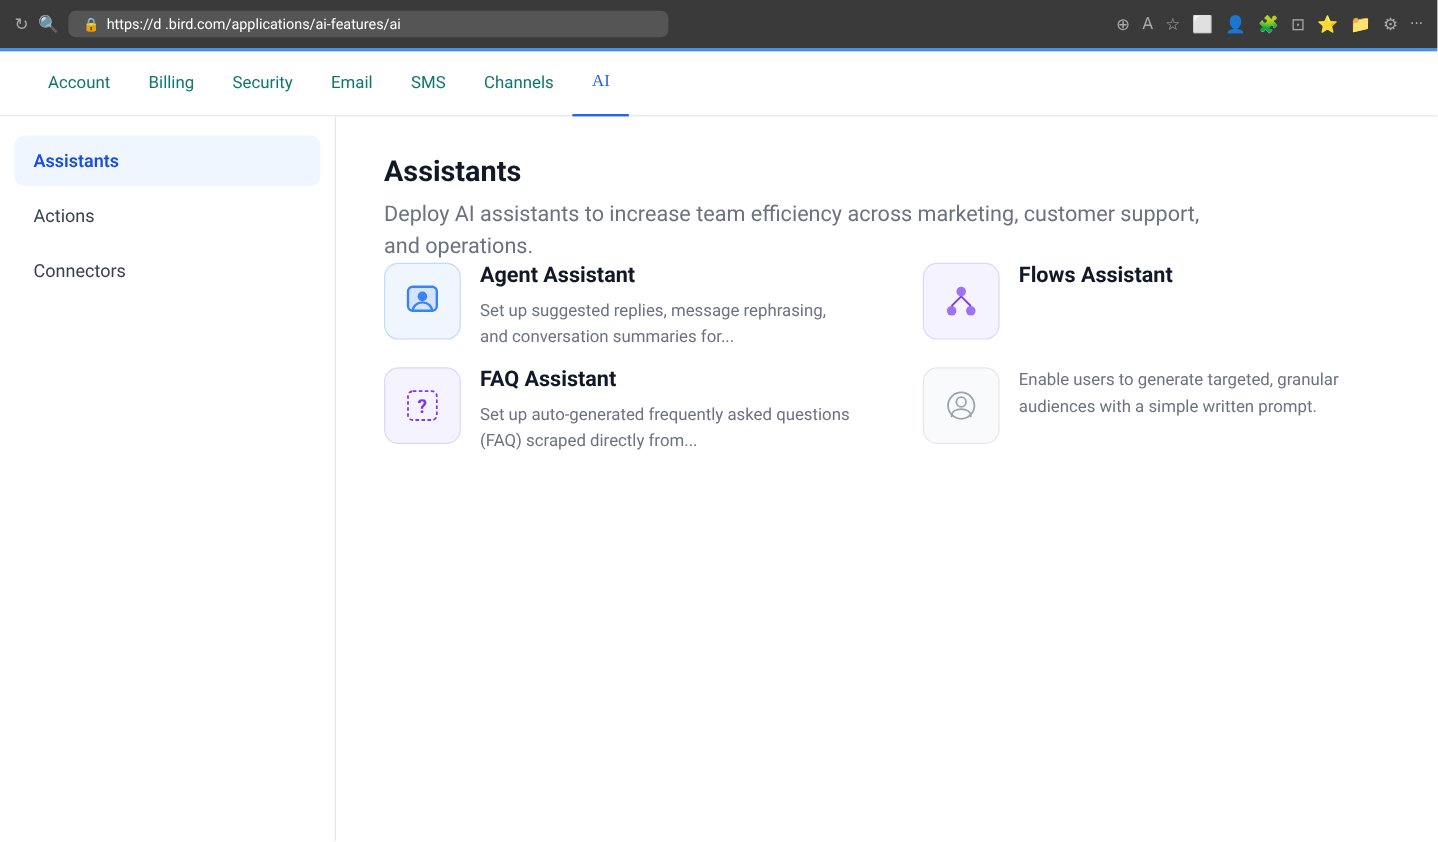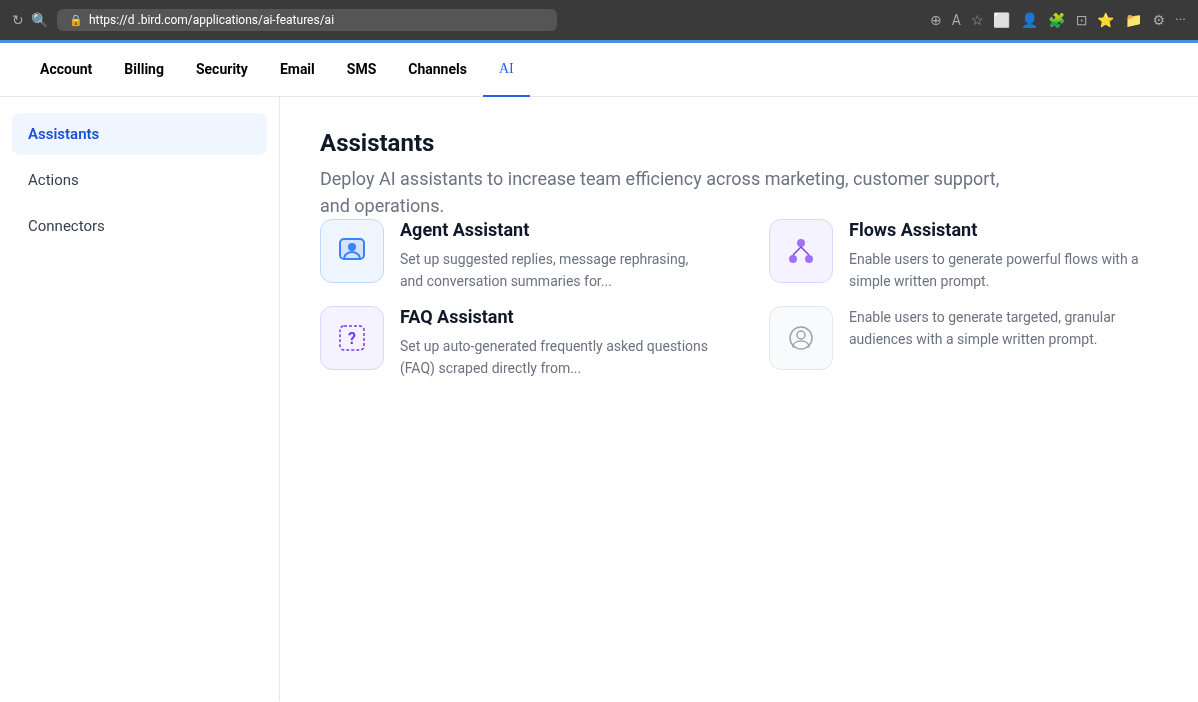--- a/index.html
+++ b/index.html
@@ -54,26 +54,25 @@
     .top-nav {
       display: flex;
       align-items: center;
       padding: 0 24px;
       border-bottom: 1px solid #e5e7eb;
       background: #fff;
     }
     .top-nav-item {
       padding: 18px 16px;
       font-size: 14px;
-      color: #000000;
+      color: #0f766e;
       cursor: pointer;
       border-bottom: 2px solid transparent;
       margin-bottom: -1px;
       white-space: nowrap;
-      font-weight: bold;
     }
     .top-nav-item.active {
       color: #2563eb;
       border-bottom-color: #2563eb;
       font-weight: 500;
       font-family: Liberation Serif, serif;
     }
 
     
     .app-layout {
@@ -245,21 +244,20 @@
           <svg width="36" height="36" viewBox="0 0 36 36" fill="none" xmlns="http://www.w3.org/2000/svg">
             <circle cx="18" cy="10" r="4" fill="#7c3aed" opacity="0.7"></circle>
             <circle cx="10" cy="26" r="4" fill="#7c3aed" opacity="0.7"></circle>
             <circle cx="26" cy="26" r="4" fill="#7c3aed" opacity="0.7"></circle>
             <line x1="18" y1="14" x2="10" y2="22" stroke="#7c3aed" stroke-width="1.5"></line>
             <line x1="18" y1="14" x2="26" y2="22" stroke="#7c3aed" stroke-width="1.5"></line>
           </svg>
         </div>
         <div class="card-body">
           <div class="card-title">Flows Assistant</div>
-          <div class="card-desc">Enable users to generate powerful flows with a simple written prompt.</div>
         </div>
       </div>
 
       <div class="card">
         <div class="card-icon purple-bg">
           <svg width="36" height="36" viewBox="0 0 36 36" fill="none" xmlns="http://www.w3.org/2000/svg">
             <rect x="6" y="6" width="24" height="24" rx="4" fill="none" stroke="#7c3aed" stroke-width="1.5" stroke-dasharray="3 2"></rect>
             <text x="18" y="24" text-anchor="middle" font-size="16" font-weight="bold" fill="#7c3aed">?</text>
           </svg>
         </div>

